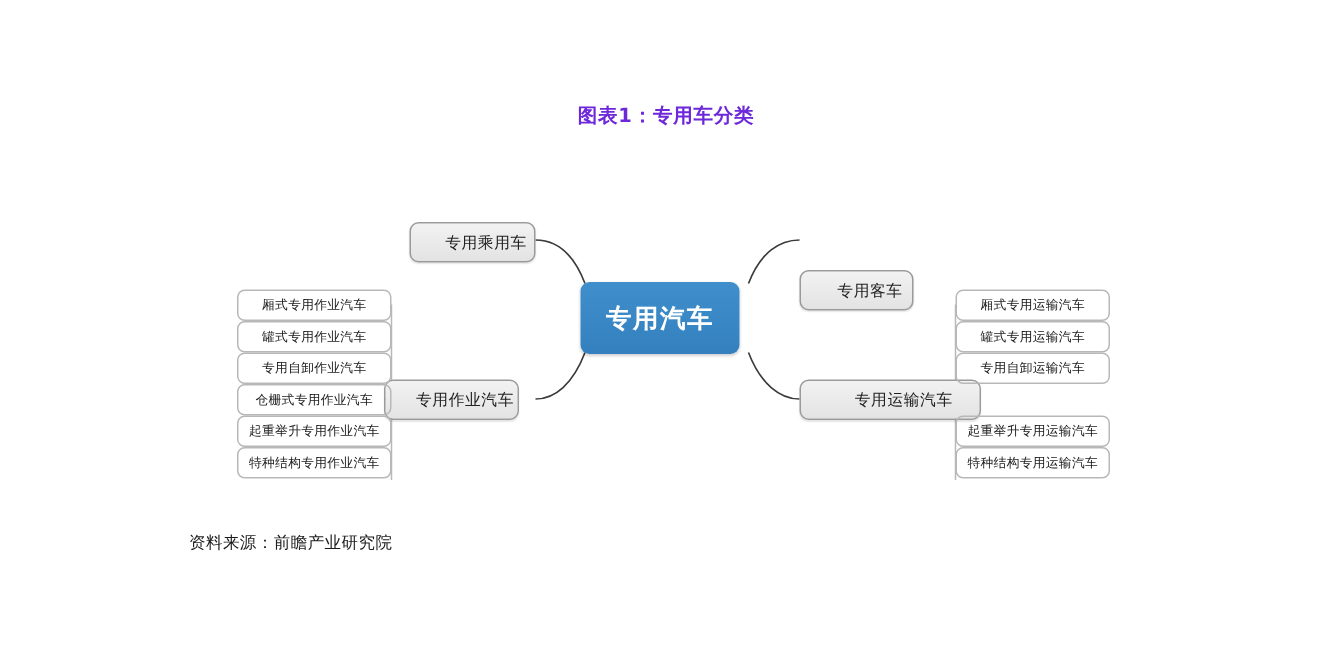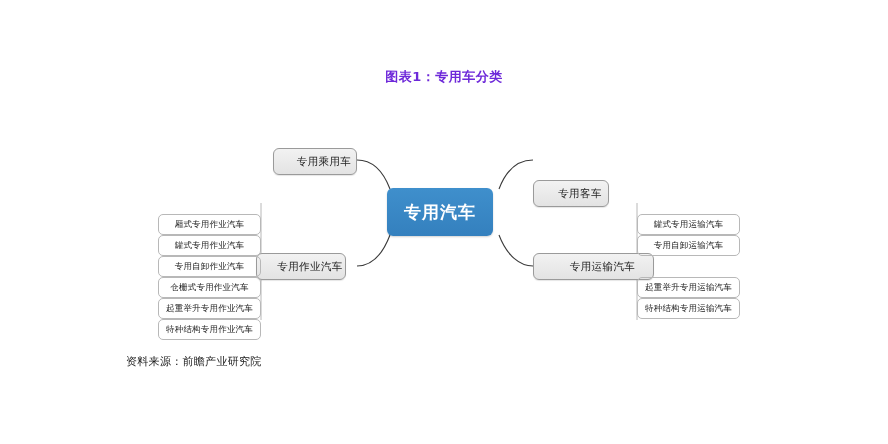--- a/index.html
+++ b/index.html
@@ -93,21 +93,21 @@
     border-radius: 5px;
     background: transparent;
     display: flex;
     align-items: center;
     justify-content: center;
     font-size: 8.5px;
     color: #1a1a1a;
     letter-spacing: 0.2px;
     white-space: nowrap;
   }
-  .leaf-left  { left: 158px; width: 103px; margin-top: 21px; }
+  .leaf-left  { left: 158px; width: 103px; }
   .leaf-right { left: 637px; width: 103px; }
 </style>
 </head>
 <body>
 
 <div class="canvas">
 
   <div class="title">图表1：专用车分类</div>
 
   <svg class="links" viewBox="0 0 888 444">
@@ -156,20 +156,23 @@
   <div class="leaf leaf-left" style="top:256px">
     <span>仓栅式专用作业汽车</span>
   </div>
   <div class="leaf leaf-left" style="top:277px">
     <span>起重举升专用作业汽车</span>
   </div>
   <div class="leaf leaf-left" style="top:298px">
     <span>特种结构专用作业汽车</span>
   </div>
 
+  <div class="leaf leaf-right" style="top:193px">
+    <span>厢式专用运输汽车</span>
+  </div>
   <div class="leaf leaf-right" style="top:214px">
     <span>罐式专用运输汽车</span>
   </div>
   <div class="leaf leaf-right" style="top:235px">
     <span>专用自卸运输汽车</span>
   </div>
   <div class="leaf leaf-right" style="top:277px">
     <span>起重举升专用运输汽车</span>
   </div>
   <div class="leaf leaf-right" style="top:298px">

